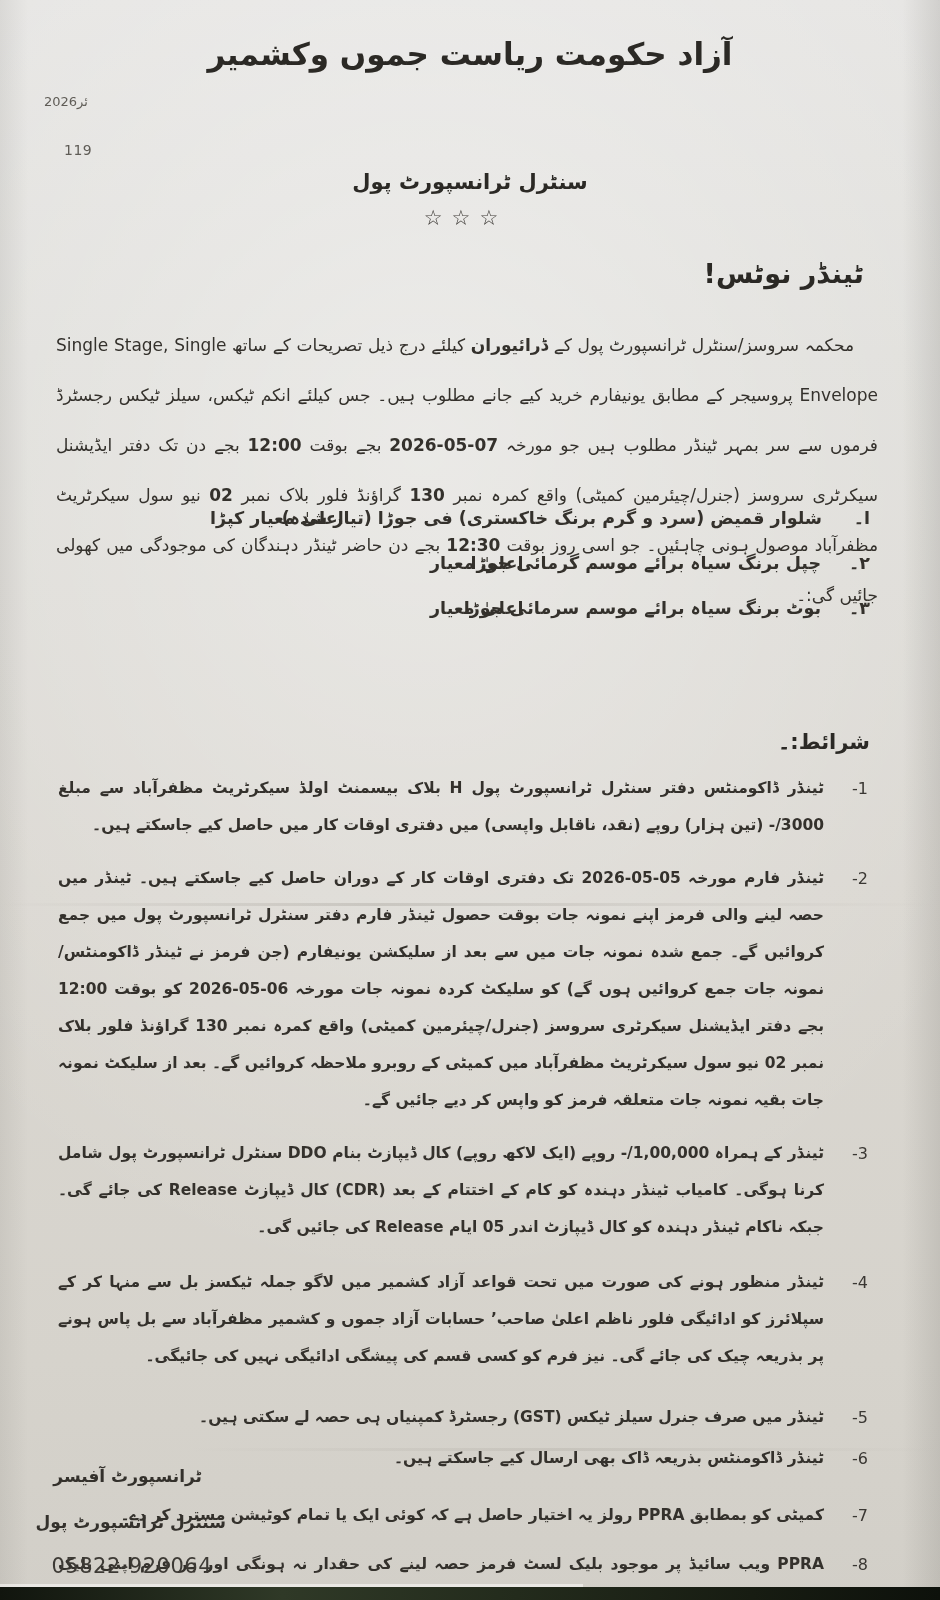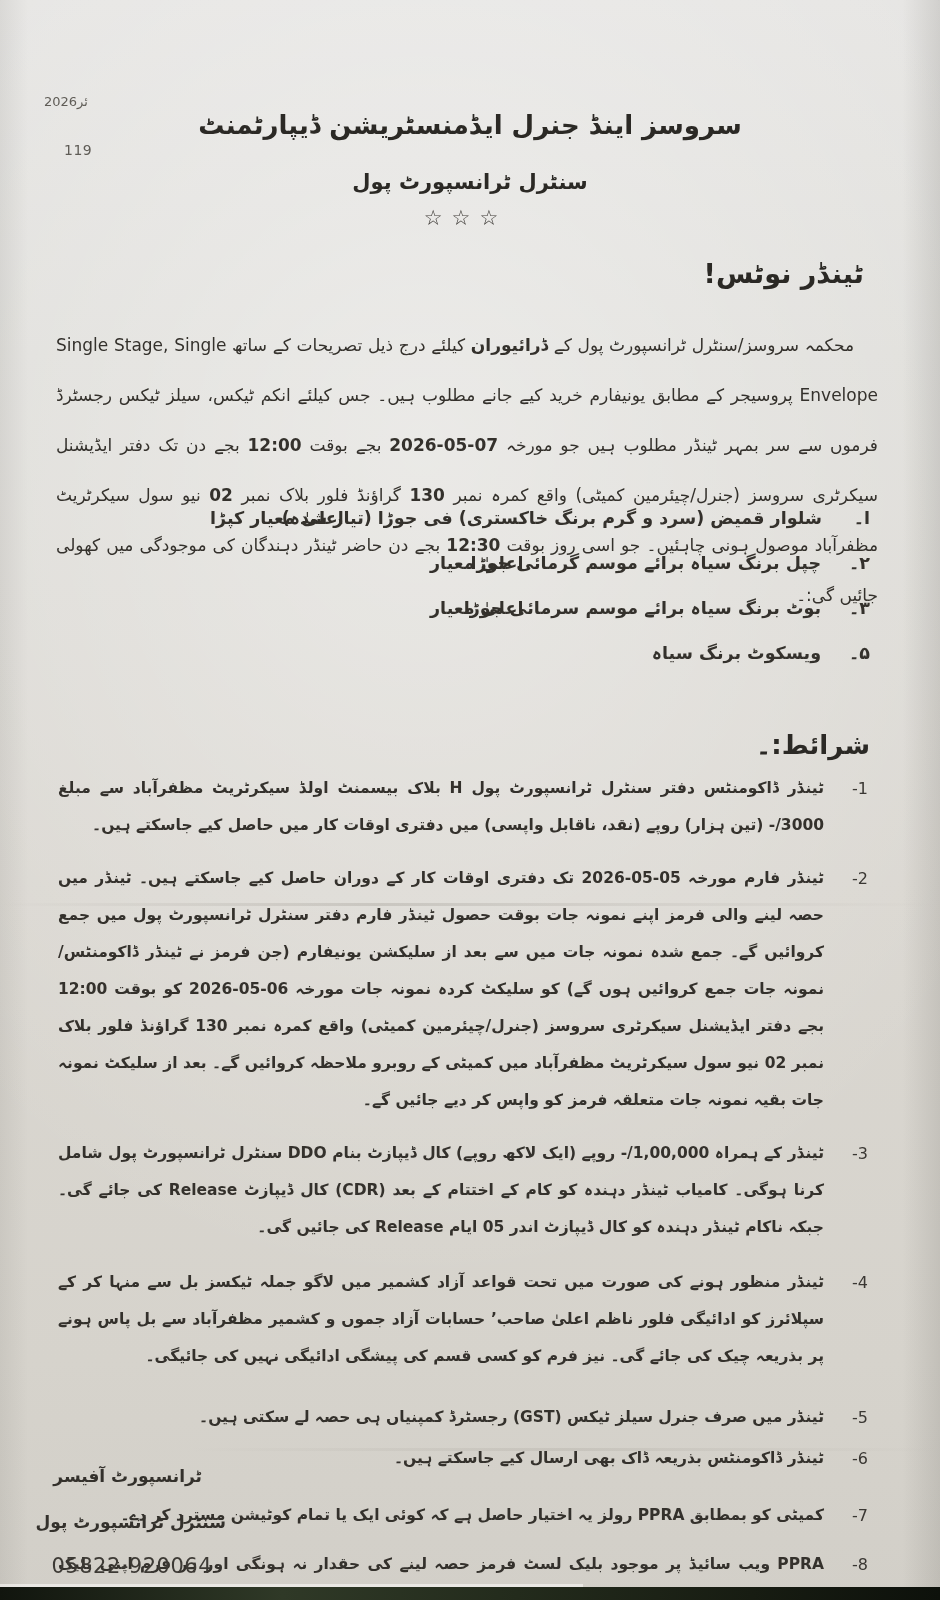--- a/index.html
+++ b/index.html
@@ -45,21 +45,21 @@
   .intro .b{font-weight:bold;}
 
   .items{position:absolute;top:503px;right:70px;left:60px;margin:0;padding:0;list-style:none;}
   .items li{position:relative;line-height:30px;margin-bottom:15px;font-size:17.5px;font-weight:600;}
   .items .im{display:inline-block;margin-left:28px;min-width:20px;}
   .items .inote{position:absolute;top:0;font-weight:700;}
   .items li:nth-child(1) .inote{left:150px;}
   .items li:nth-child(2) .inote{left:370px;}
   .items li:nth-child(3) .inote{left:370px;}
 
-  .terms-head{position:absolute;top:730px;right:70px;margin:0;font-size:26px;font-weight:bold;color:#2b2925;}
+  .terms-head{position:absolute;top:730px;right:70px;margin:0;font-size:21px;font-weight:bold;color:#2b2925;}
   .terms{position:absolute;top:770px;right:64px;left:58px;margin:0;padding:0;list-style:none;}
   .terms li{display:flex;align-items:flex-start;margin-bottom:16px;}
   .terms .tm{flex:none;width:32px;margin-left:20px;direction:ltr;text-align:center;font-size:16px;line-height:37px;color:#3a3733;}
   .terms .tt{flex:1;font-size:15.5px;line-height:37px;font-weight:700;text-align:justify;text-align-last:right;}
   .terms li:nth-child(3){margin-bottom:18px;}
   .terms li:nth-child(4){margin-bottom:24px;}
   .terms li:nth-child(5){margin-bottom:4px;}
   .terms li:nth-child(6){margin-bottom:20px;}
   .terms li:nth-child(7){margin-bottom:12px;}
   .terms li:nth-child(8){margin-bottom:12px;}
@@ -73,43 +73,40 @@
     background:linear-gradient(90deg,#11150e,#2f3927 30%,#232b1c 55%,#171c12 80%,#0d110b);}
 </style>
 </head>
 <body>
 
 <div class="page">
 
   <div class="stamp s1">ئر2026</div>
   <div class="stamp s2">119</div>
 
-  <div class="hdr dept">سروسز اینڈ جنرل ایڈمنسٹریشن ڈیپارٹمنٹ</div>
+  <div class="hdr title">آزاد حکومت ریاست جموں وکشمیر</div>
   <div class="hdr office">سنٹرل ٹرانسپورٹ پول</div>
   <div class="hdr stars">☆☆☆</div>
 
   <h1 class="notice">ٹینڈر نوٹس!</h1>
 
   <p class="intro"><span>محکمہ سروسز/سنٹرل ٹرانسپورٹ پول کے </span><span class="b">ڈرائیوران</span><span> کیلئے درج ذیل تصریحات کے ساتھ </span><span>Single Stage, Single Envelope</span><span> پروسیجر کے مطابق یونیفارم خرید کیے جانے مطلوب ہیں۔ جس کیلئے انکم ٹیکس، سیلز ٹیکس رجسٹرڈ فرموں سے سر بمہر ٹینڈر مطلوب ہیں جو مورخہ </span><span class="b">07-05-2026</span><span> بجے بوقت </span><span class="b">12:00</span><span> بجے دن تک دفتر ایڈیشنل سیکرٹری سروسز (جنرل/چیئرمین کمیٹی) واقع کمرہ نمبر </span><span class="b">130</span><span> گراؤنڈ فلور بلاک نمبر </span><span class="b">02</span><span> نیو سول سیکرٹریٹ مظفرآباد موصول ہونی چاہئیں۔ جو اسی روز بوقت </span><span class="b">12:30</span><span> بجے دن حاضر ٹینڈر دہندگان کی موجودگی میں کھولی جائیں گی:۔</span></p>
 
   <ol class="items">
     <li>
       <span class="im">ا۔</span><span class="it">شلوار قمیض (سرد و گرم برنگ خاکستری) فی جوڑا (تیار شدہ)</span>
       <span class="inote">اعلیٰ معیار کپڑا</span>
     </li>
     <li>
       <span class="im">۲۔</span><span class="it">چپل برنگ سیاہ برائے موسم گرمائی جوڑا</span>
       <span class="inote">اعلیٰ معیار</span>
     </li>
     <li>
       <span class="im">۳۔</span><span class="it">بوٹ برنگ سیاہ برائے موسم سرمائی جوڑا</span>
       <span class="inote">اعلیٰ معیار</span>
-    </li>
-    <li>
-      <span class="im">۵۔</span><span class="it">ویسکوٹ برنگ سیاہ</span>
     </li>
   </ol>
 
   <h2 class="terms-head">شرائط:۔</h2>
 
   <ol class="terms">
     <li>
       <span class="tm">-1</span>
       <div class="tt">ٹینڈر ڈاکومنٹس دفتر سنٹرل ٹرانسپورٹ پول H بلاک بیسمنٹ اولڈ سیکرٹریٹ مظفرآباد سے مبلغ 3000/- (تین ہزار) روپے (نقد، ناقابل واپسی) میں دفتری اوقات کار میں حاصل کیے جاسکتے ہیں۔</div>
     </li>

